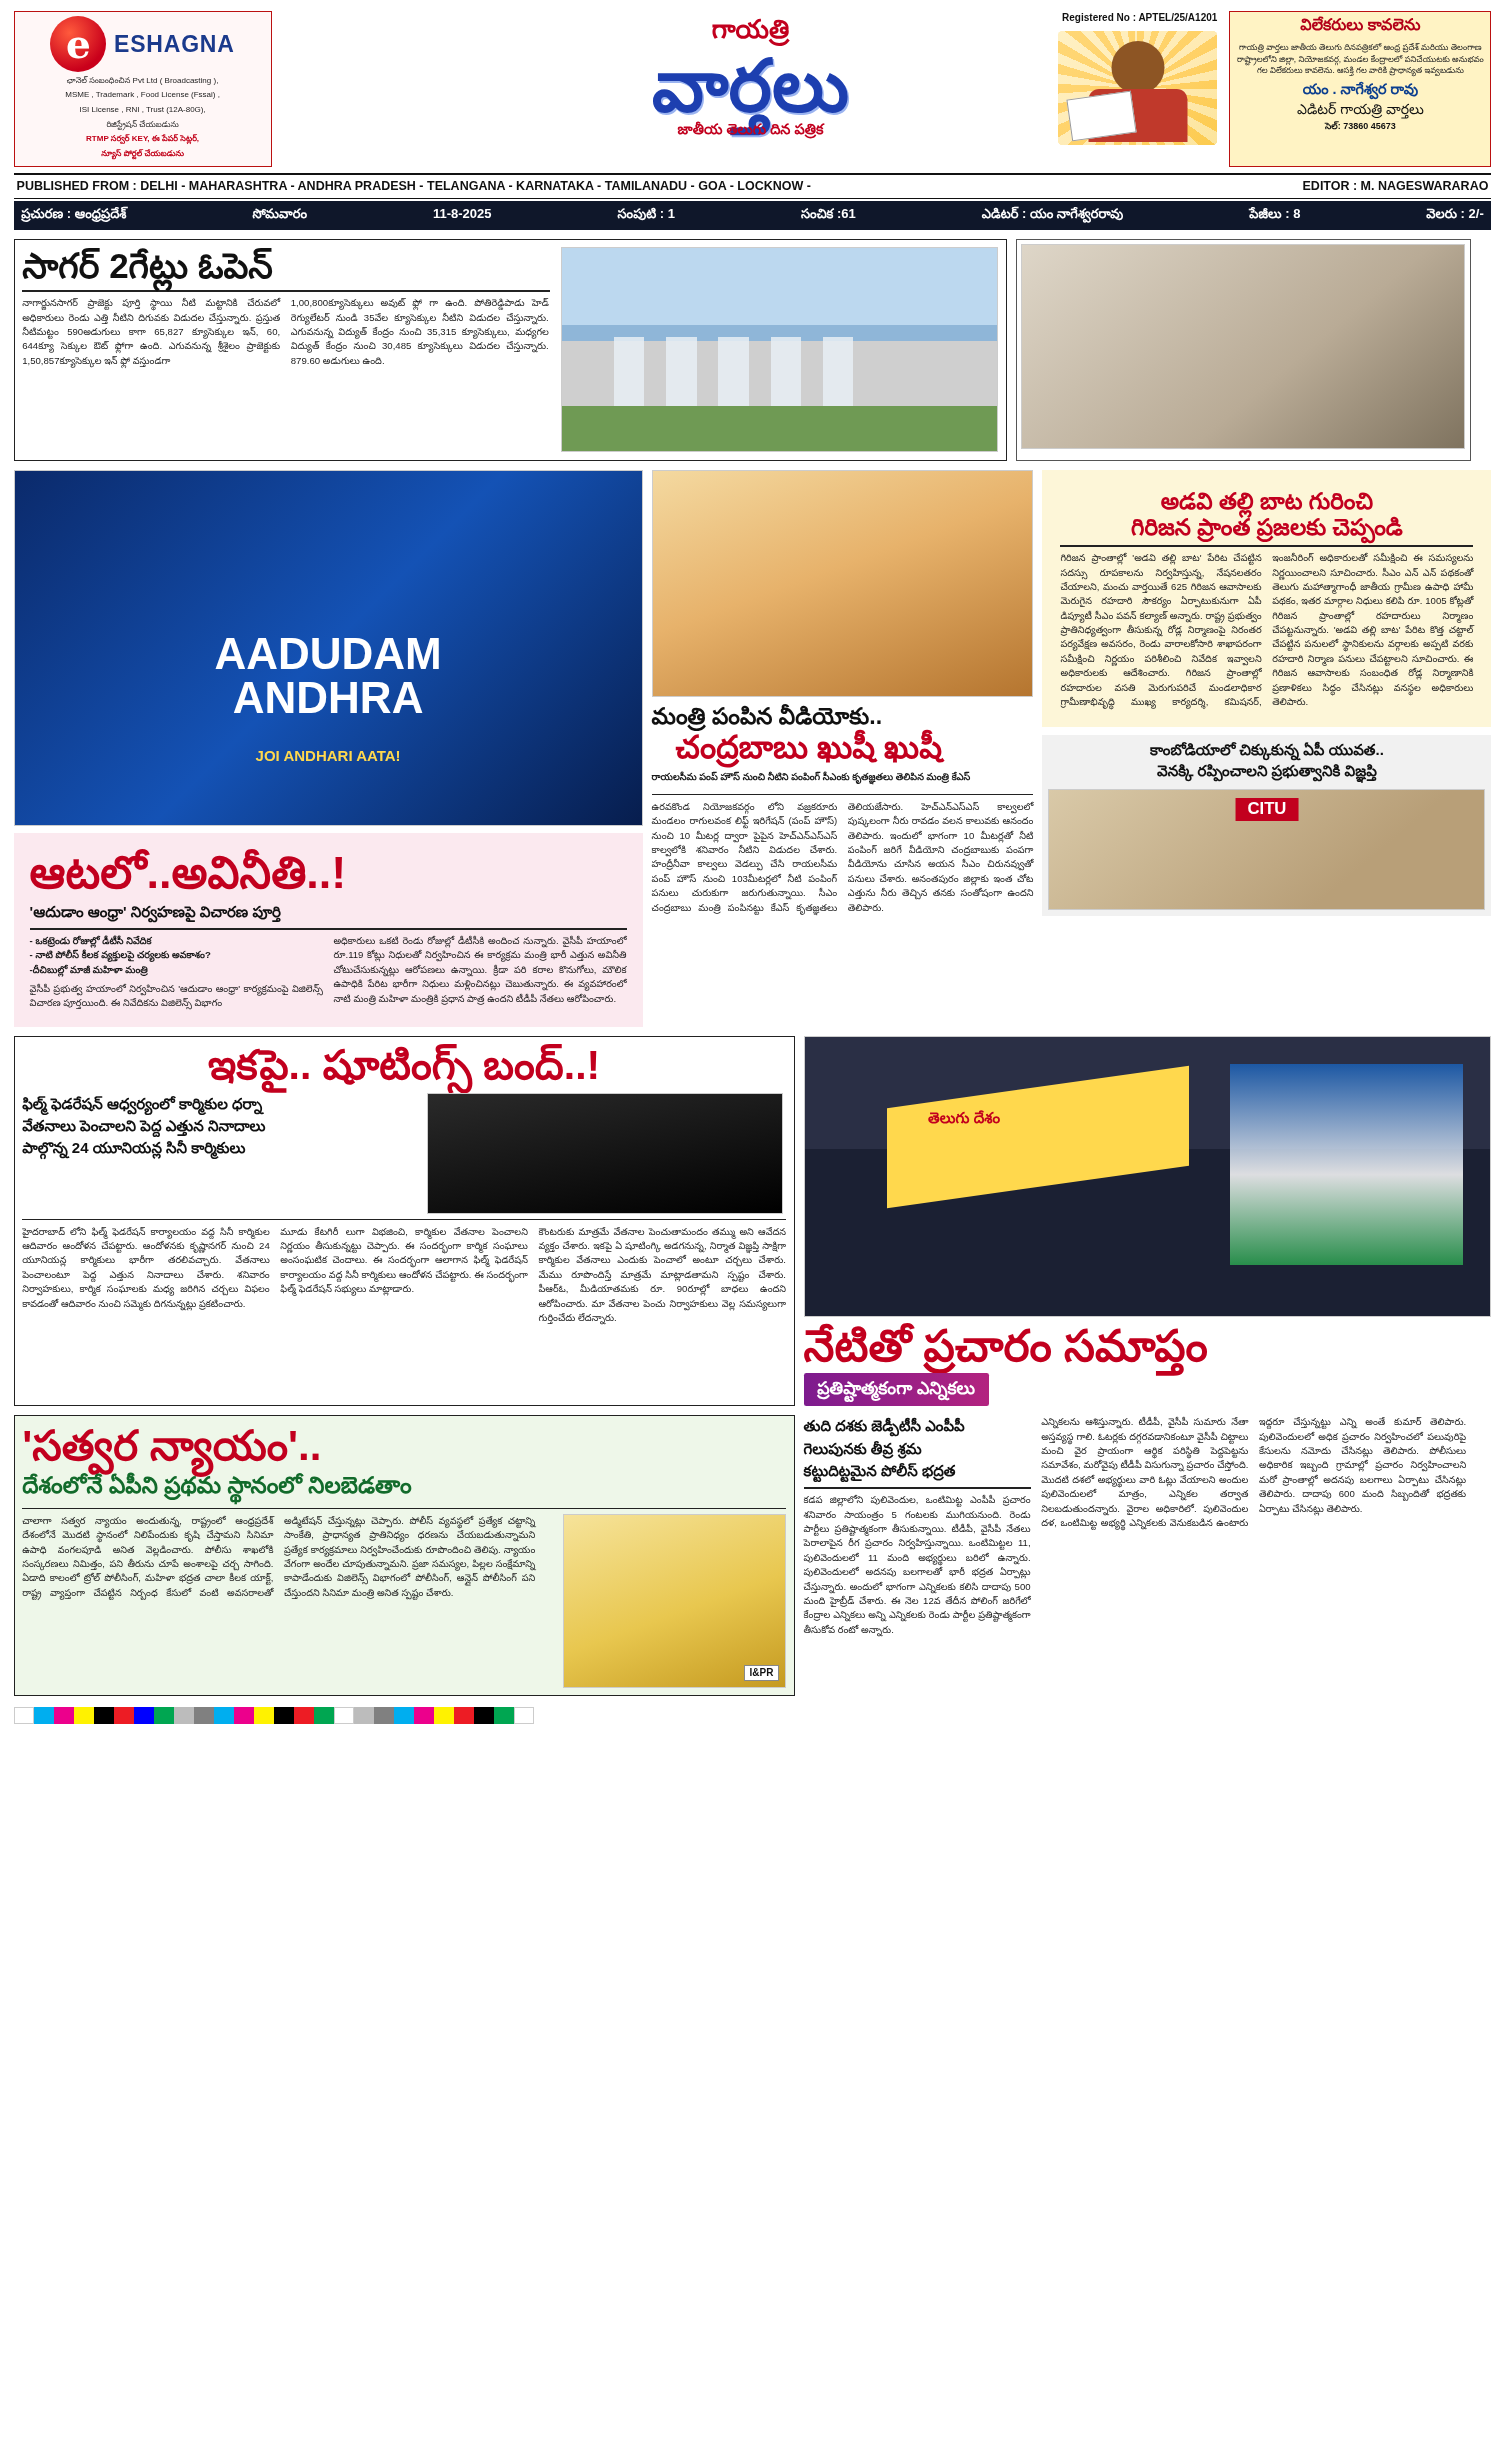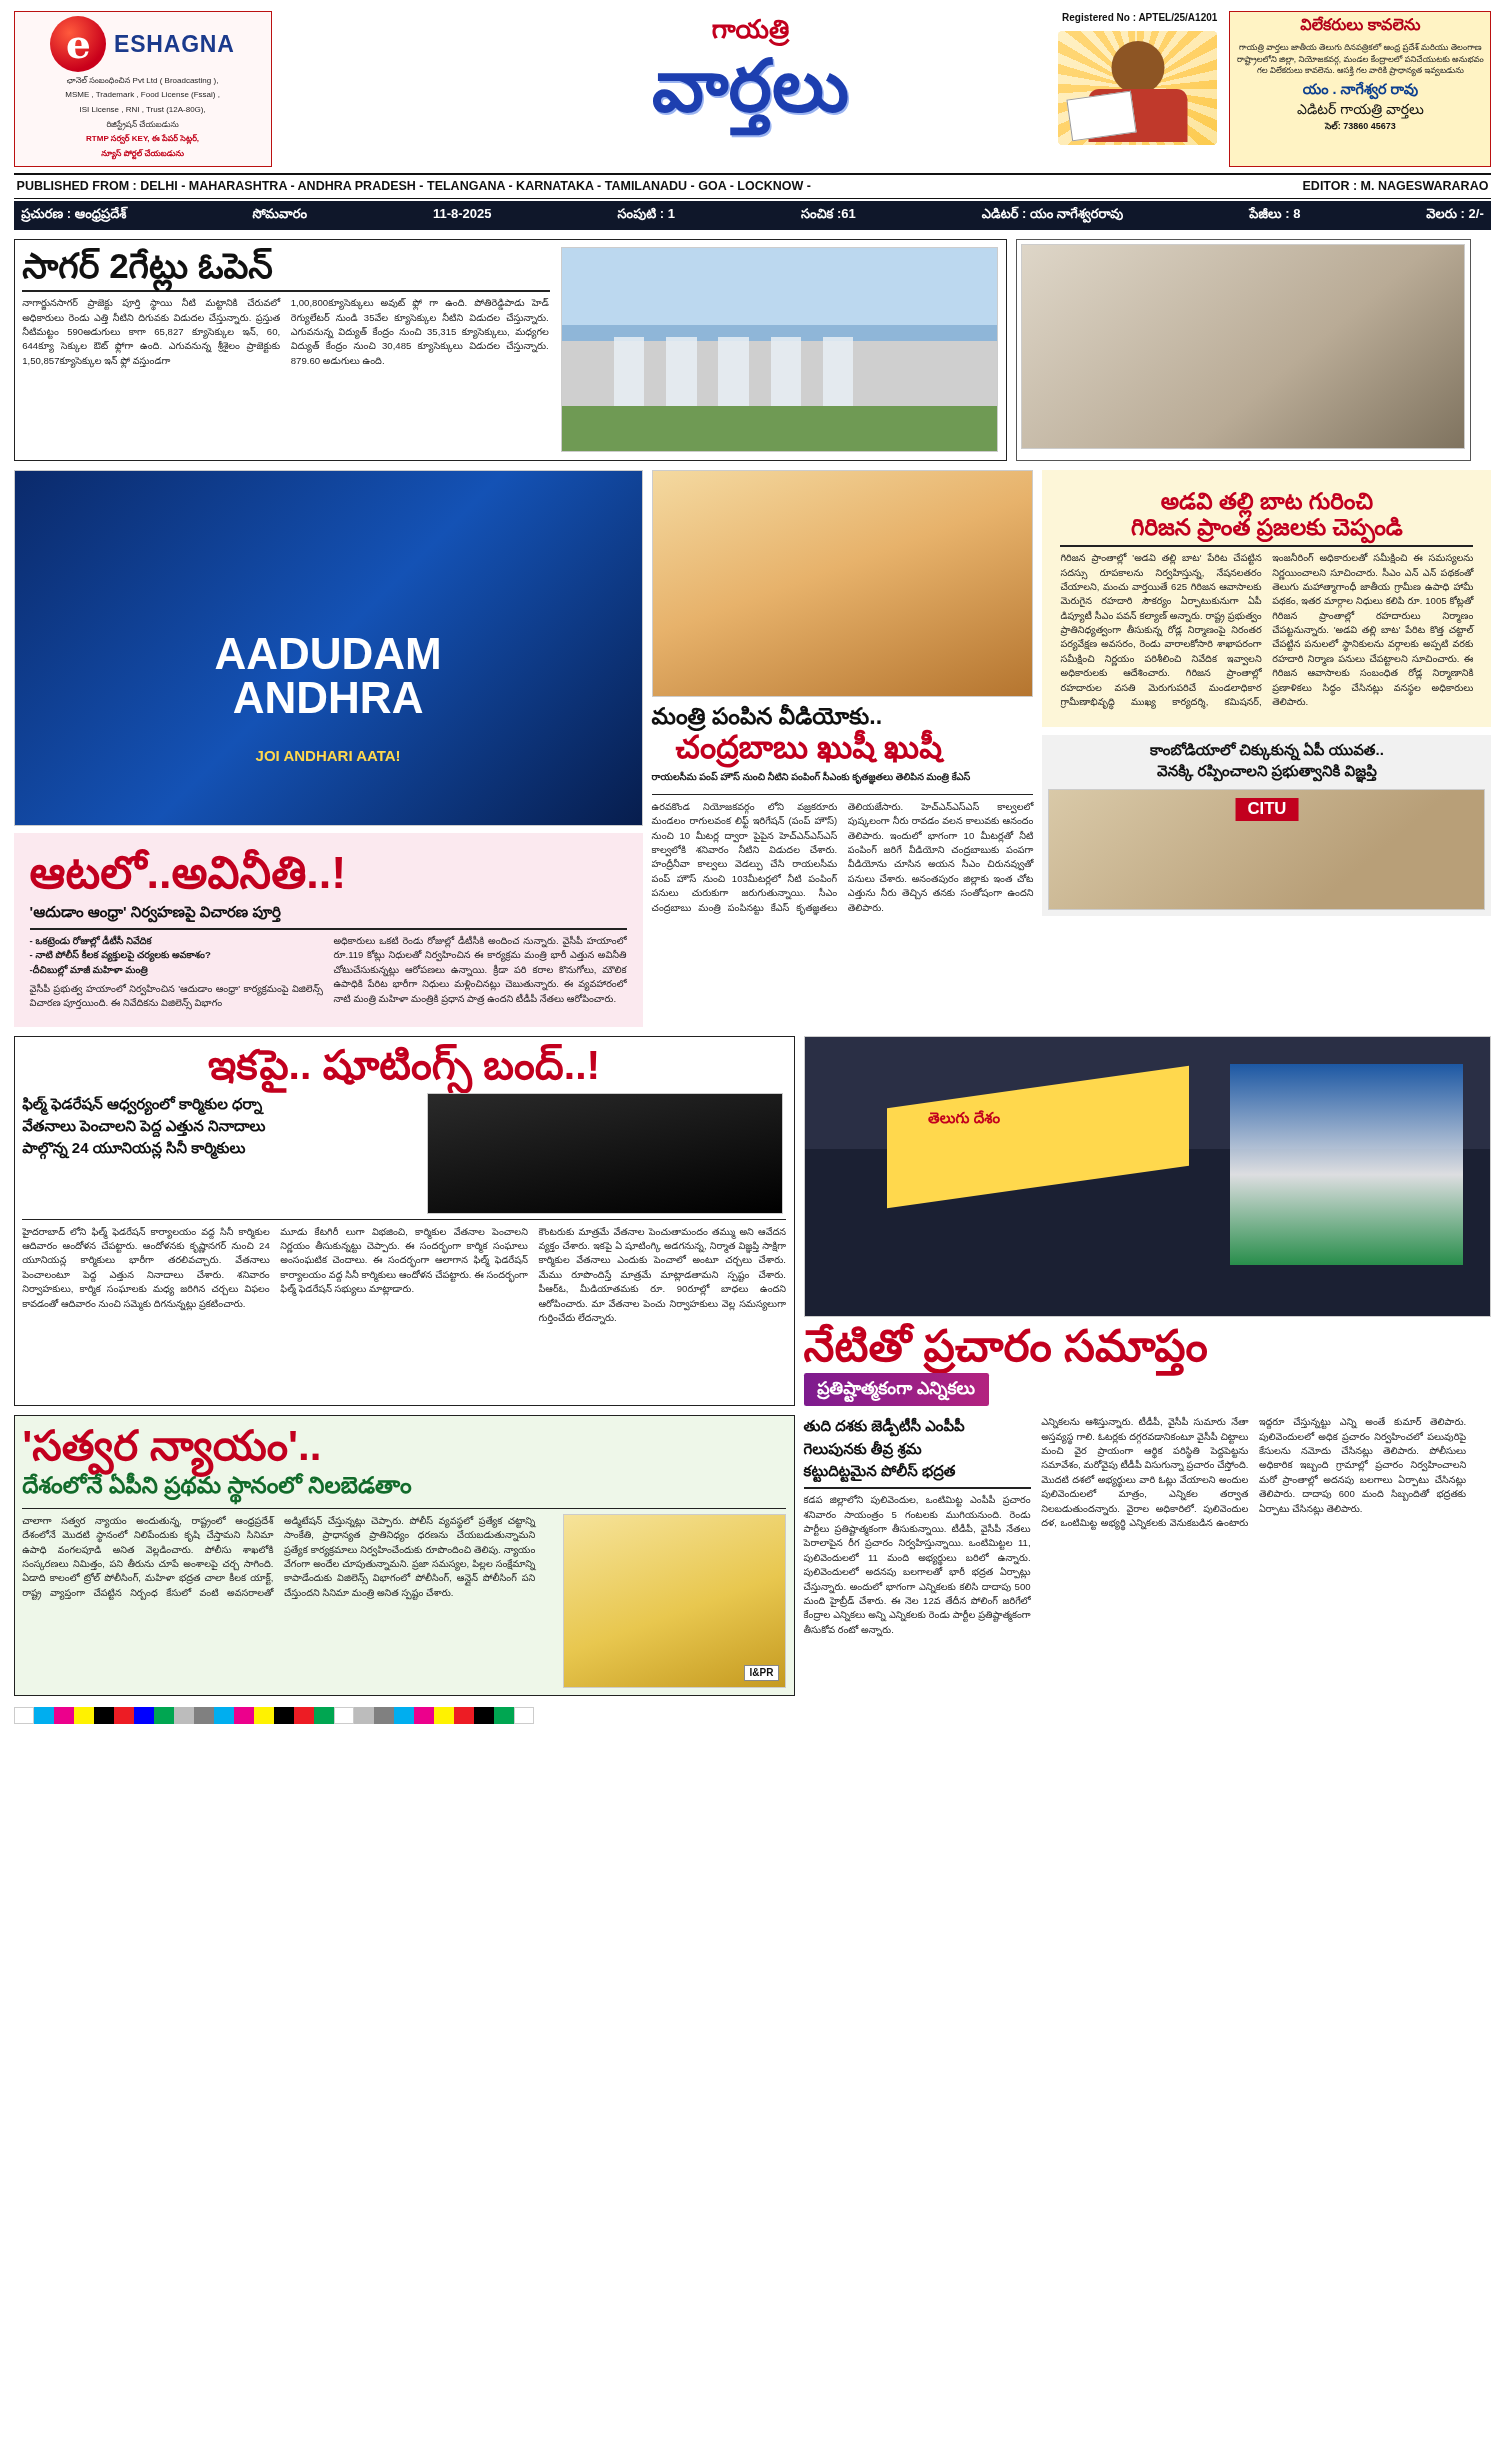--- a/index.html
+++ b/index.html
@@ -139,20 +139,21 @@
       <p>ISI License , RNI , Trust (12A-80G),</p>
       <p>రిజిస్ట్రేషన్ చేయబడును</p>
       <p class="red">RTMP సర్వర్ KEY, ఈ పేపర్ సెట్లర్,</p>
       <p class="red">న్యూస్ పోర్టల్ చేయబడును</p>
     </div>
 
     <div class="mh-center">
       <div class="mh-reg">Registered No : APTEL/25/A1201</div>
       <div class="mh-gayatri">గాయత్రి</div>
       <div class="mh-title">వార్తలు</div>
+      <div class="mh-sub">జాతీయ తెలుగు దిన పత్రిక</div>
       <div class="mh-lady">
         <div class="rays"></div>
         <div class="fig"></div>
         <div class="body"></div>
         <div class="paper"></div>
       </div>
     </div>
 
     <div class="mh-right">
       <h4>విలేకరులు కావలెను</h4>

